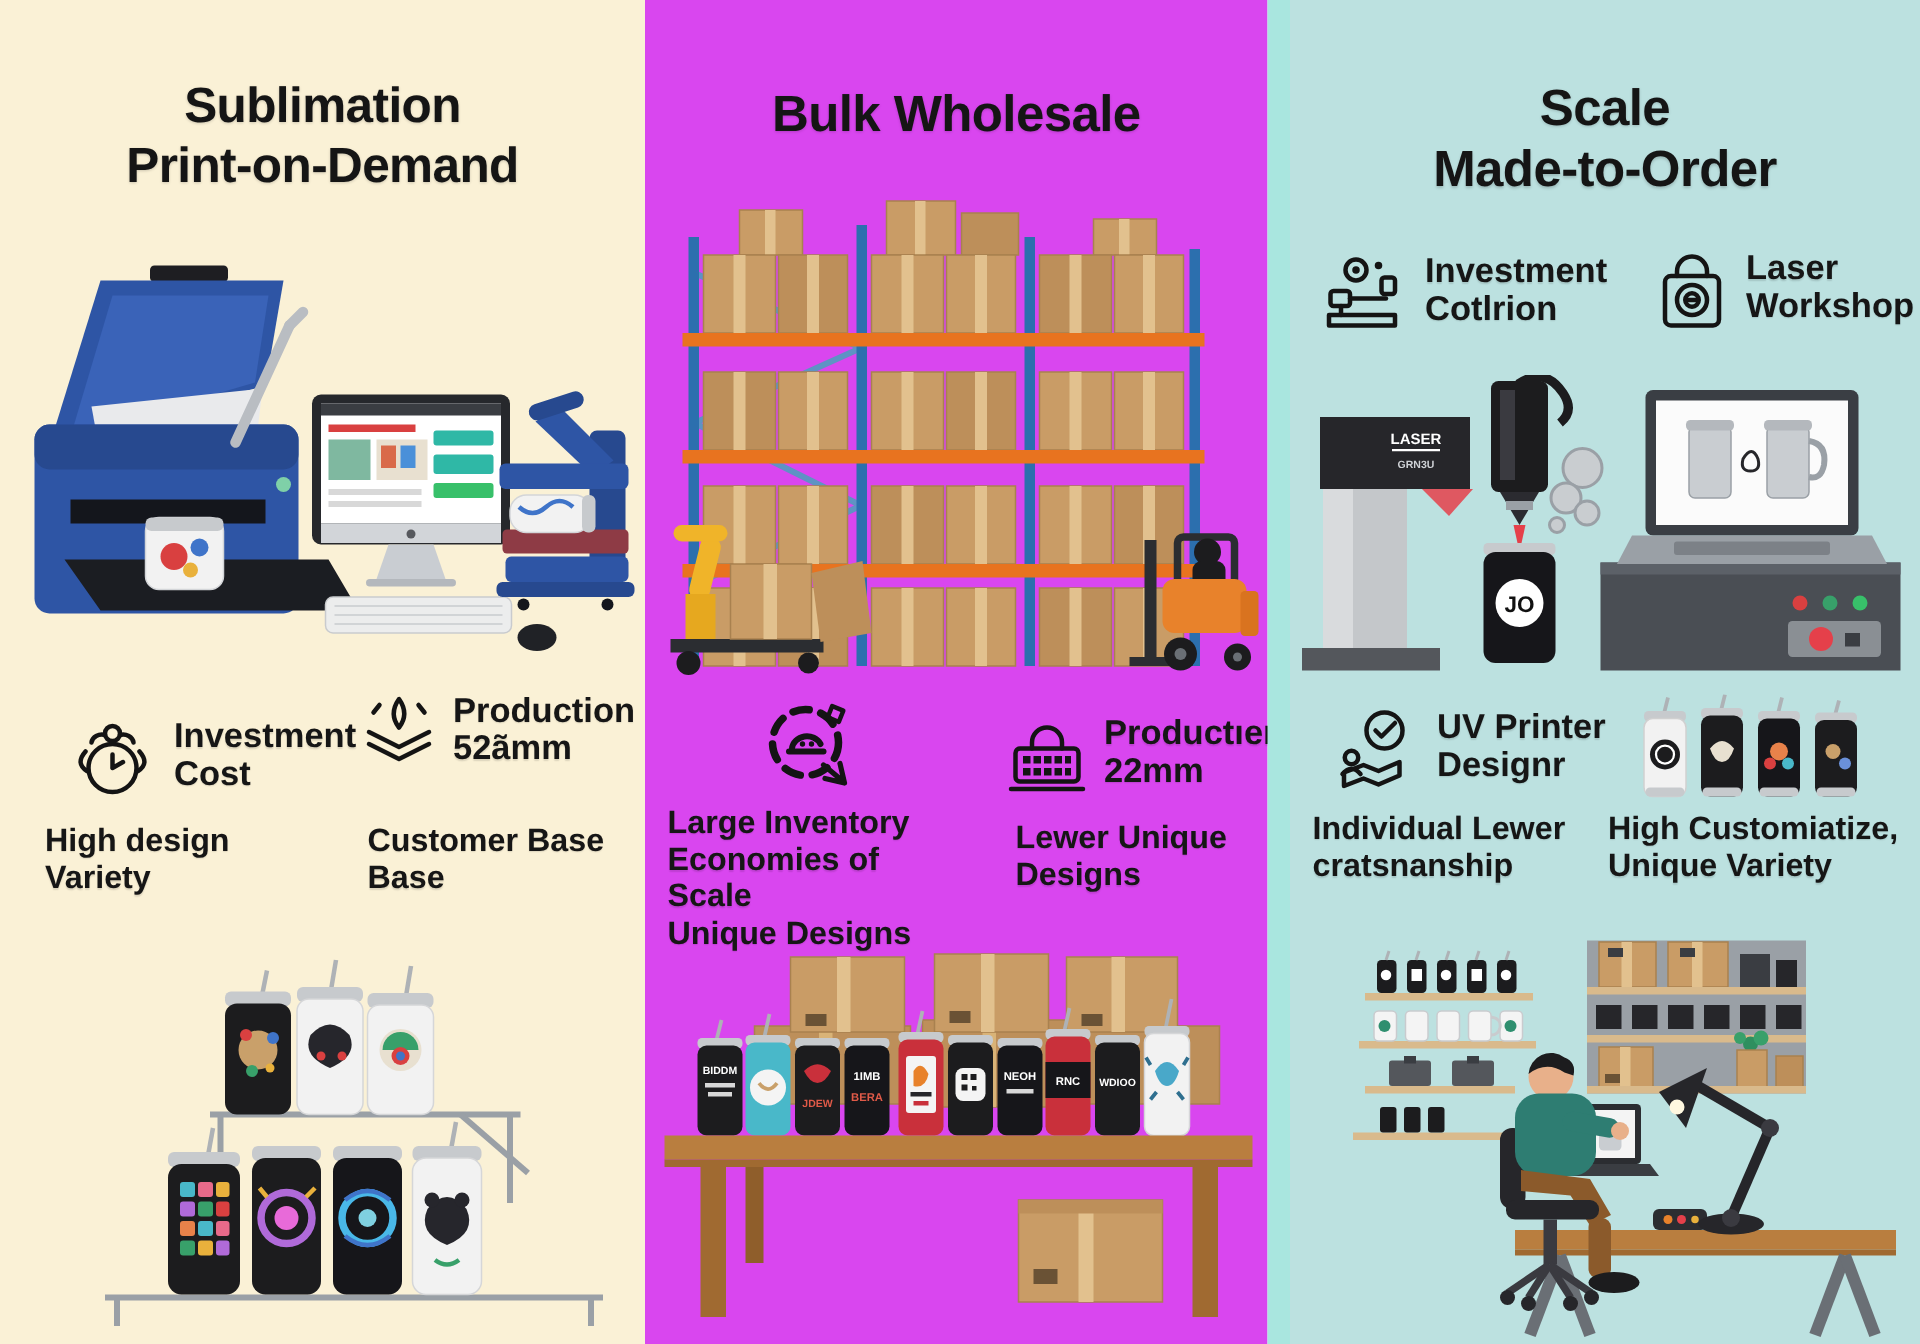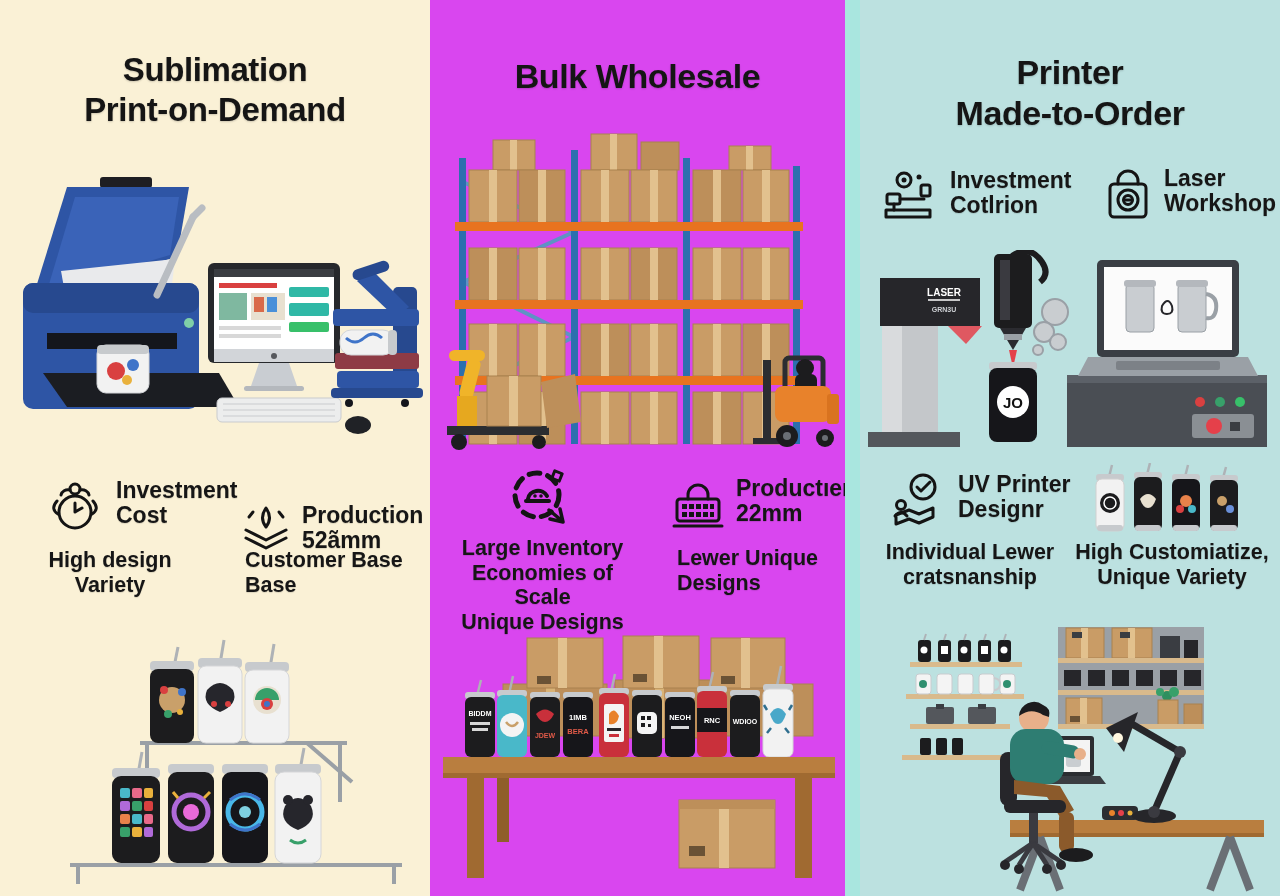--- a/index.html
+++ b/index.html
@@ -14,21 +14,21 @@
 
   .col-title { position:absolute; left:0; width:100%; text-align:center;
     font-weight:700; color:#151515; white-space:pre-line; font-size:33px;
     line-height:1.22; letter-spacing:-0.4px; text-shadow:0 1px 2px rgba(0,0,0,0.18); }
 
   .feature { position:absolute; display:flex; gap:10px; align-items:flex-start; }
   .feat-icon { flex:0 0 auto; }
   .feat-label { font-weight:700; font-size:23px; line-height:1.1; color:#161616;
     white-space:pre-line; text-shadow:0 1px 1px rgba(0,0,0,0.12); }
   .caption { position:absolute; font-weight:700; font-size:21.5px; line-height:1.14;
-    color:#161616; white-space:pre-line; text-align:center; text-shadow:0 1px 1px rgba(0,0,0,0.12); }
+    color:#161616; white-space:pre-line; text-align:left; text-shadow:0 1px 1px rgba(0,0,0,0.12); }
   .caption.left { text-align:left; }
   .scene { position:absolute; }
   .licon { stroke:#141414; stroke-width:3; fill:none; stroke-linecap:round; stroke-linejoin:round; }
   svg text { font-family:"Liberation Sans", sans-serif; }
 </style>
 </head>
 <body>
 
 <div class="canvas">
 
@@ -110,21 +110,21 @@
         <path d="M27,34 L27,25 M27,34 L34,30"></path>
         <path d="M9,23 q-7,8 1,13"></path>
         <path d="M45,23 q7,8 -1,13"></path>
         <path d="M13,17 a7,6 0 0 1 9,-5"></path>
         <path d="M41,17 a7,6 0 0 0 -9,-5"></path>
       </svg>
       <div class="feat-label">Investment
 Cost</div>
     </div>
 
-    <div class="feature" style="left:240px;top:503px;">
+    <div class="feature" style="left:240px;top:461px;">
       <svg class="feat-icon licon" width="52" height="52" viewBox="0 0 52 52">
         <path d="M6,35 l20,10 20,-10"></path>
         <path d="M6,27 l20,10 20,-10"></path>
         <path d="M26,5 q-7,10 0,19 q7,-9 0,-19 z"></path>
         <path d="M13,9 l-4,5"></path>
         <path d="M39,9 l4,5"></path>
       </svg>
       <div class="feat-label">Production
 52ãmm</div>
     </div>
@@ -471,21 +471,21 @@
         <rect x="286" y="178" width="10" height="68" fill="#e2c18e"></rect>
         <rect x="246" y="178" width="96" height="9" fill="#bd8f5a"></rect>
         <rect x="256" y="224" width="16" height="10" fill="#6a5235"></rect>
       </g>
     </svg>
   </section>
 
   <div class="divider"></div>
 
   <section class="col col-custom">
-    <h1 class="col-title" style="top:52px;font-size:34px;">Printer
+    <h1 class="col-title" style="top:52px;font-size:34px;">Scale
 Made-to-Order</h1>
 
     <div class="feature" style="left:24px;top:168px;">
       <svg class="feat-icon licon" width="56" height="56" viewBox="0 0 56 56">
         <circle cx="20" cy="12" r="7"></circle>
         <circle cx="20" cy="12" r="2.5" fill="#141414" stroke="none"></circle>
         <circle cx="35" cy="9" r="2.5" fill="#141414" stroke="none"></circle>
         <rect x="37" y="17" width="9" height="11" rx="2"></rect>
         <rect x="3" y="26" width="13" height="10" rx="2"></rect>
         <path d="M16,31 h24"></path>

